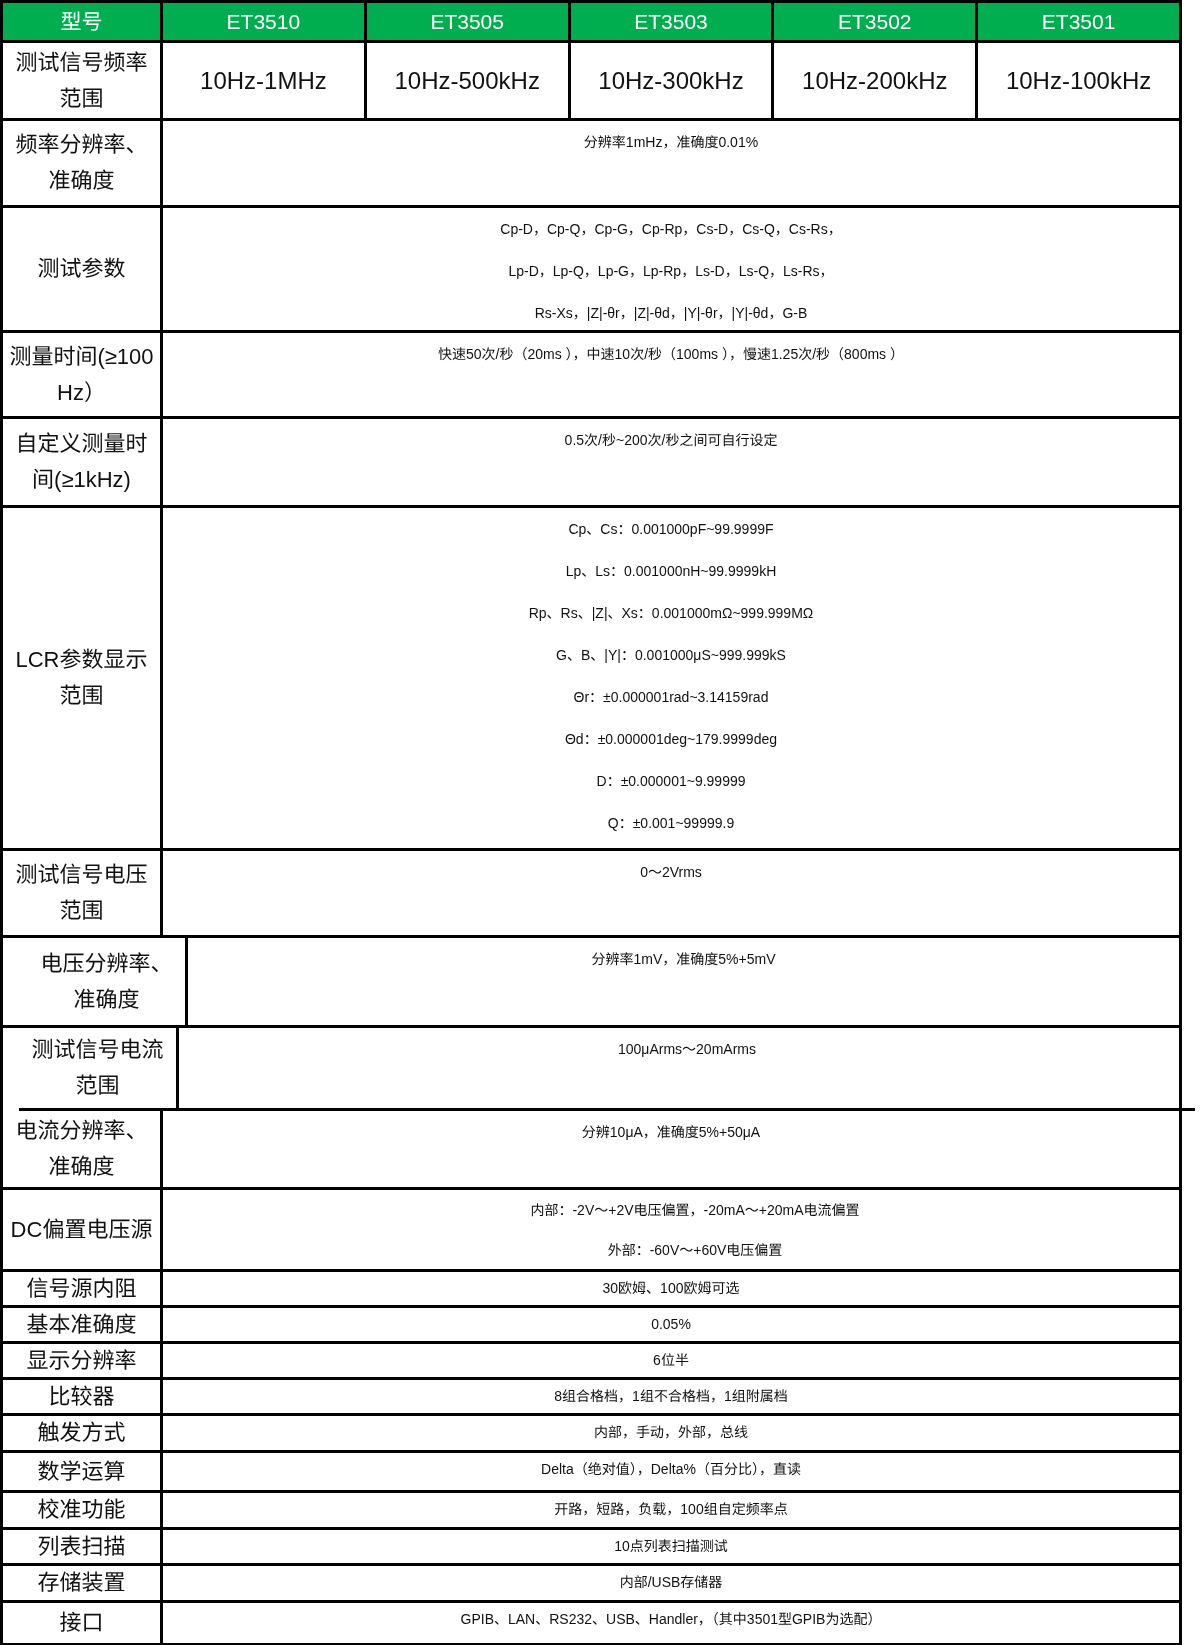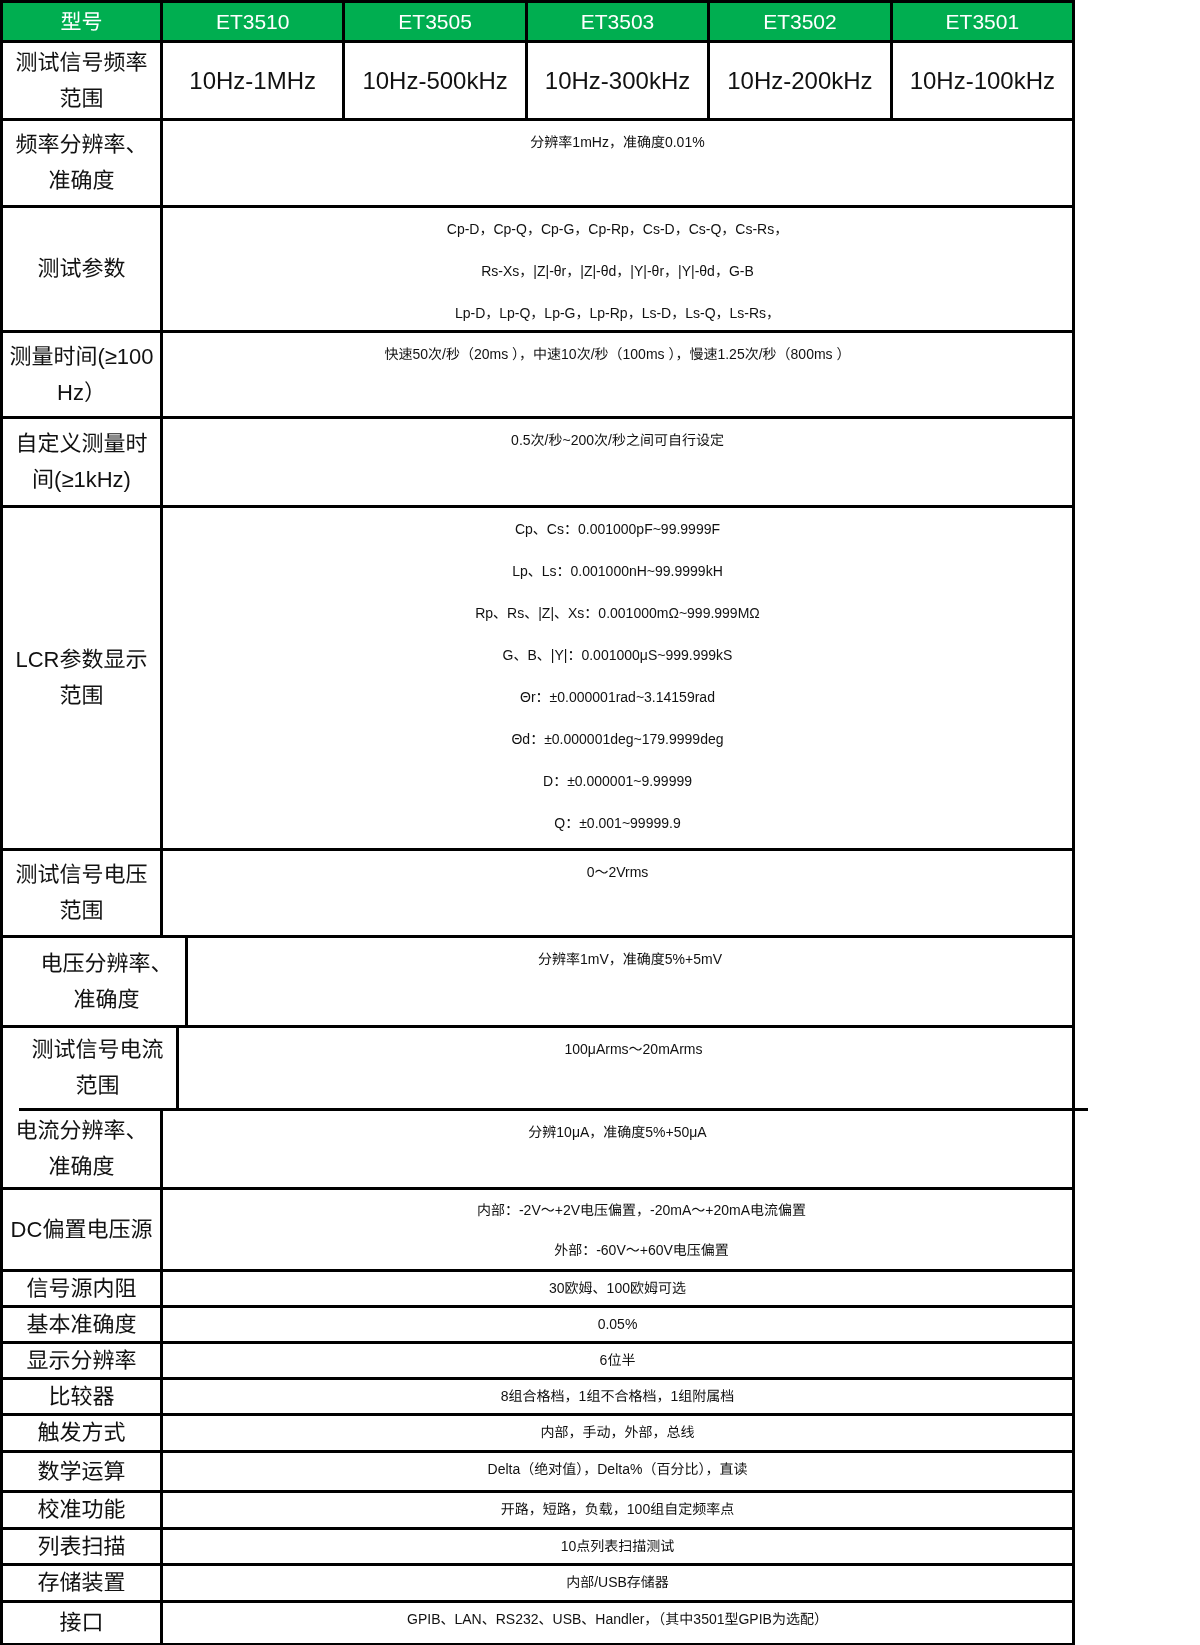--- a/index.html
+++ b/index.html
@@ -5,21 +5,21 @@
   * { margin: 0; padding: 0; box-sizing: border-box; }
   html, body { background: #ffffff; }
   body {
     width: 1200px;
     font-family: "Liberation Sans", "DejaVu Sans", sans-serif;
     color: #111111;
   }
   :root { --green: #00ae50; --border: #000000; }
 
   .spec-table {
-    width: 1075px;
+    width: 1182px;
     border: 3px solid var(--border);
     margin: 0;
   }
   .row {
     display: flex;
     width: 100%;
     border-bottom: 3px solid var(--border);
     align-items: stretch;
   }
   .row:last-child { border-bottom: none; }
@@ -120,22 +120,22 @@
     <div class="cell label-cell">频率分辨率、准确度</div>
     <div class="content-cell">
       <div class="line">分辨率1mHz，准确度0.01%</div>
     </div>
   </div>
 
   <div class="row r1">
     <div class="cell label-cell">测试参数</div>
     <div class="content-cell">
       <div class="line">Cp-D，Cp-Q，Cp-G，Cp-Rp，Cs-D，Cs-Q，Cs-Rs，</div>
+      <div class="line">Lp-D，Lp-Q，Lp-G，Lp-Rp，Ls-D，Ls-Q，Ls-Rs，</div>
       <div class="line">Rs-Xs，|Z|-θr，|Z|-θd，|Y|-θr，|Y|-θd，G-B</div>
-      <div class="line">Lp-D，Lp-Q，Lp-G，Lp-Rp，Ls-D，Ls-Q，Ls-Rs，</div>
     </div>
   </div>
 
   <div class="row r2">
     <div class="cell label-cell">测量时间(≥100Hz）</div>
     <div class="content-cell">
       <div class="line">快速50次/秒（20ms ），中速10次/秒（100ms ），慢速1.25次/秒（800ms ）</div>
     </div>
   </div>
 

